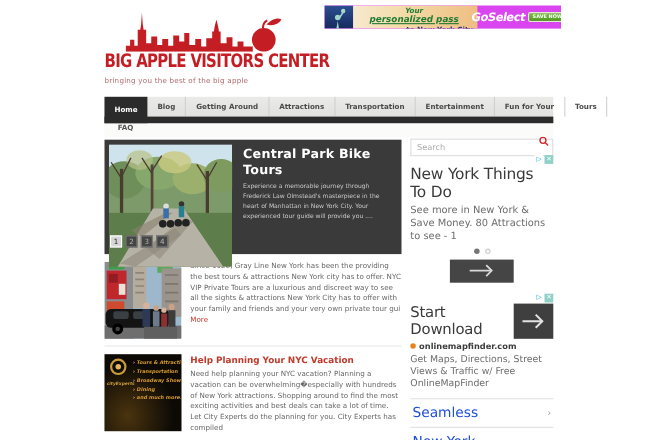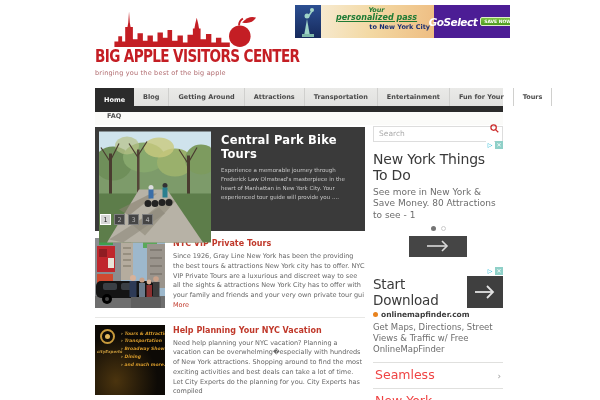--- a/index.html
+++ b/index.html
@@ -8,22 +8,22 @@
   .page { position:relative; width:600px; height:400px; background:#fff; overflow:hidden; }
 
   
   header { position:relative; height:88px; }
   .logo { position:absolute; left:95px; top:7px; width:200px; }
   .skyline { display:block; }
   .logo-title { font-size:17px; font-weight:bold; color:#c41e24; letter-spacing:-0.8px;
                 transform:scaleX(0.8); transform-origin:left; white-space:nowrap; margin-top:-1px; }
   .logo-tagline { font-size:6.5px; color:#b06a6e; margin-top:3px; letter-spacing:0.2px; }
 
-  .banner-ad { position:absolute; left:295px; top:5px; width:215px; height:33px; display:flex;
-               background:#4c1d95; cursor:pointer; overflow:hidden; }
+  .banner-ad { position:absolute; left:295px; top:5px; width:215px; height:21px; display:flex;
+               background:#d946ef; cursor:pointer; overflow:hidden; }
   .ba-statue { width:26px; flex:none; background:linear-gradient(180deg,#2c4f92,#162a5c); }
   .ba-mid { flex:1; background:linear-gradient(100deg,#f7ead0 0%,#f3d9a4 45%,#eebd82 100%);
             padding:2px 4px 2px 2px; line-height:1.1; }
   .ba-l1 { font-size:6.5px; font-style:italic; font-weight:bold; color:#1e7a34; text-align:center; }
   .ba-l2 { font-size:8px; font-style:italic; font-weight:bold; color:#1e7a34; text-align:center; text-decoration:underline; }
   .ba-l3 { font-size:6.5px; font-weight:bold; color:#1b2f72; text-align:right; margin-top:1px; }
   .ba-right { width:76px; flex:none; display:flex; align-items:center; justify-content:center; gap:3px; padding:0 2px; }
   .ba-brand { font-size:10.5px; font-style:italic; font-weight:bold; color:#fff; letter-spacing:-0.5px; }
   .ba-cta { font-size:4.5px; font-weight:bold; color:#fff; background:linear-gradient(#7cc242,#4e9a1f);
             border:1px solid #dfeec9; border-radius:2px; padding:1px 3px; white-space:nowrap; }
@@ -103,21 +103,21 @@
   .sq-btn { width:36px; height:32px; background:#3f3f3f; border:none; flex:none;
             display:flex; align-items:center; justify-content:center; cursor:pointer; }
   .domain { display:flex; align-items:center; gap:3px; margin-top:2px; }
   .odot { width:5px; height:5px; border-radius:50%; background:#e8821e; flex:none; }
   .domain-txt { font-size:7.5px; color:#3c3c3c; font-weight:bold; cursor:pointer; }
   .ad2-body { font-size:8.5px; color:#6d6d6d; line-height:1.25; margin-top:3px; }
 
   .side-links { margin-top:8px; border-top:1px solid #e0e0de; }
   .side-link { display:flex; align-items:center; justify-content:space-between; padding:5px 2px;
                border-bottom:1px solid #e0e0de; cursor:pointer; }
-  .side-link .lbl { width:82px; font-size:12.5px; color:#ef4444; line-height:1.18; }
+  .side-link .lbl { width:82px; font-size:12.5px; color:#1d4ed8; line-height:1.18; }
   .chev { color:#999; font-size:9px; }
 </style>
 </head>
 <body>
 
 <div class="page">
 
   <header>
     <div class="logo">
       <svg class="skyline" width="185" height="40" viewBox="0 0 190 52" fill="#c41e24">
@@ -236,21 +236,20 @@
             <rect x="34.5" y="43" width="7" height="16" fill="#2d3a56"></rect>
           <circle cx="47" cy="42" r="2.6" fill="#c9a189"></circle>
             <rect x="44" y="45" width="6" height="14" fill="#6b7b8c"></rect>
           <circle cx="54" cy="44" r="2.4" fill="#d8b29a"></circle>
             <rect x="51.5" y="47" width="5.5" height="13" fill="#8c3030"></rect>
           <circle cx="61" cy="41" r="2.8" fill="#c9a189"></circle>
             <rect x="58" y="44" width="6.5" height="16" fill="#3c3c3c"></rect>
           <rect x="36" y="59" width="30" height="11" fill="#5f5f5f"></rect>
         </svg>
         <div class="art-body">
-          <div class="art-title">NYC VIP Private Tours</div>
           <div class="art-excerpt"><span>Since 1926, Gray Line New York has been the providing the best tours &amp; attractions New York city has to offer. NYC VIP Private Tours are a luxurious and discreet way to see all the sights &amp; attractions New York City has to offer with your family and friends and your very own private tour gui </span><span class="more">More</span></div>
         </div>
       </article>
 
       <article>
         <div class="thumb thumb2">
           <div class="t2-glow"></div>
           <div class="t2-logo"></div>
           <div class="t2-brand">cityExperts</div>
           <ul class="t2-list">

